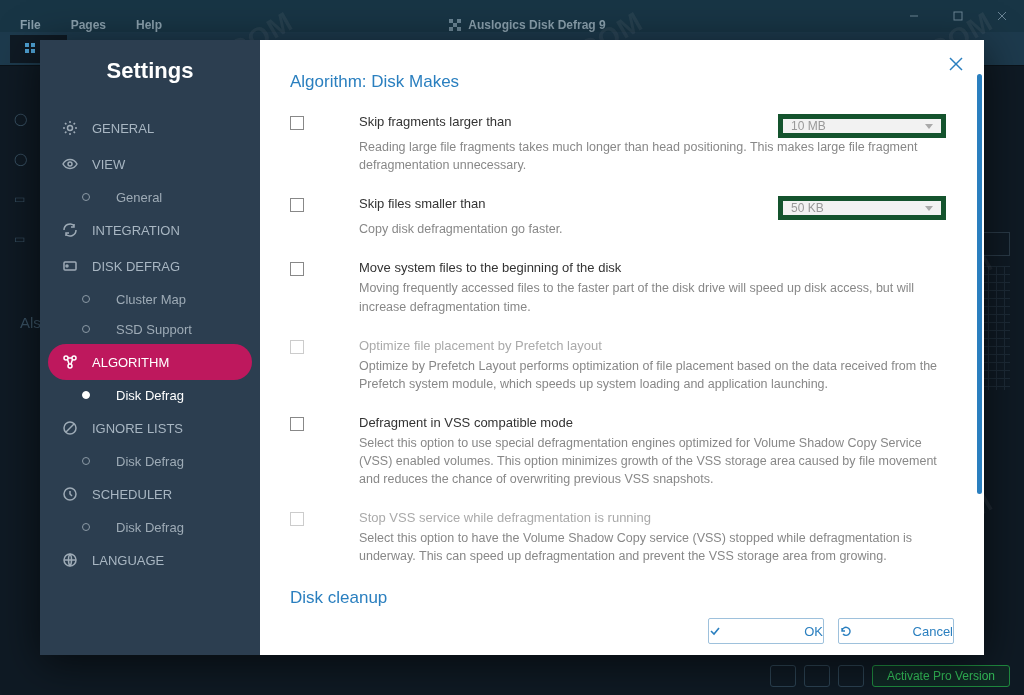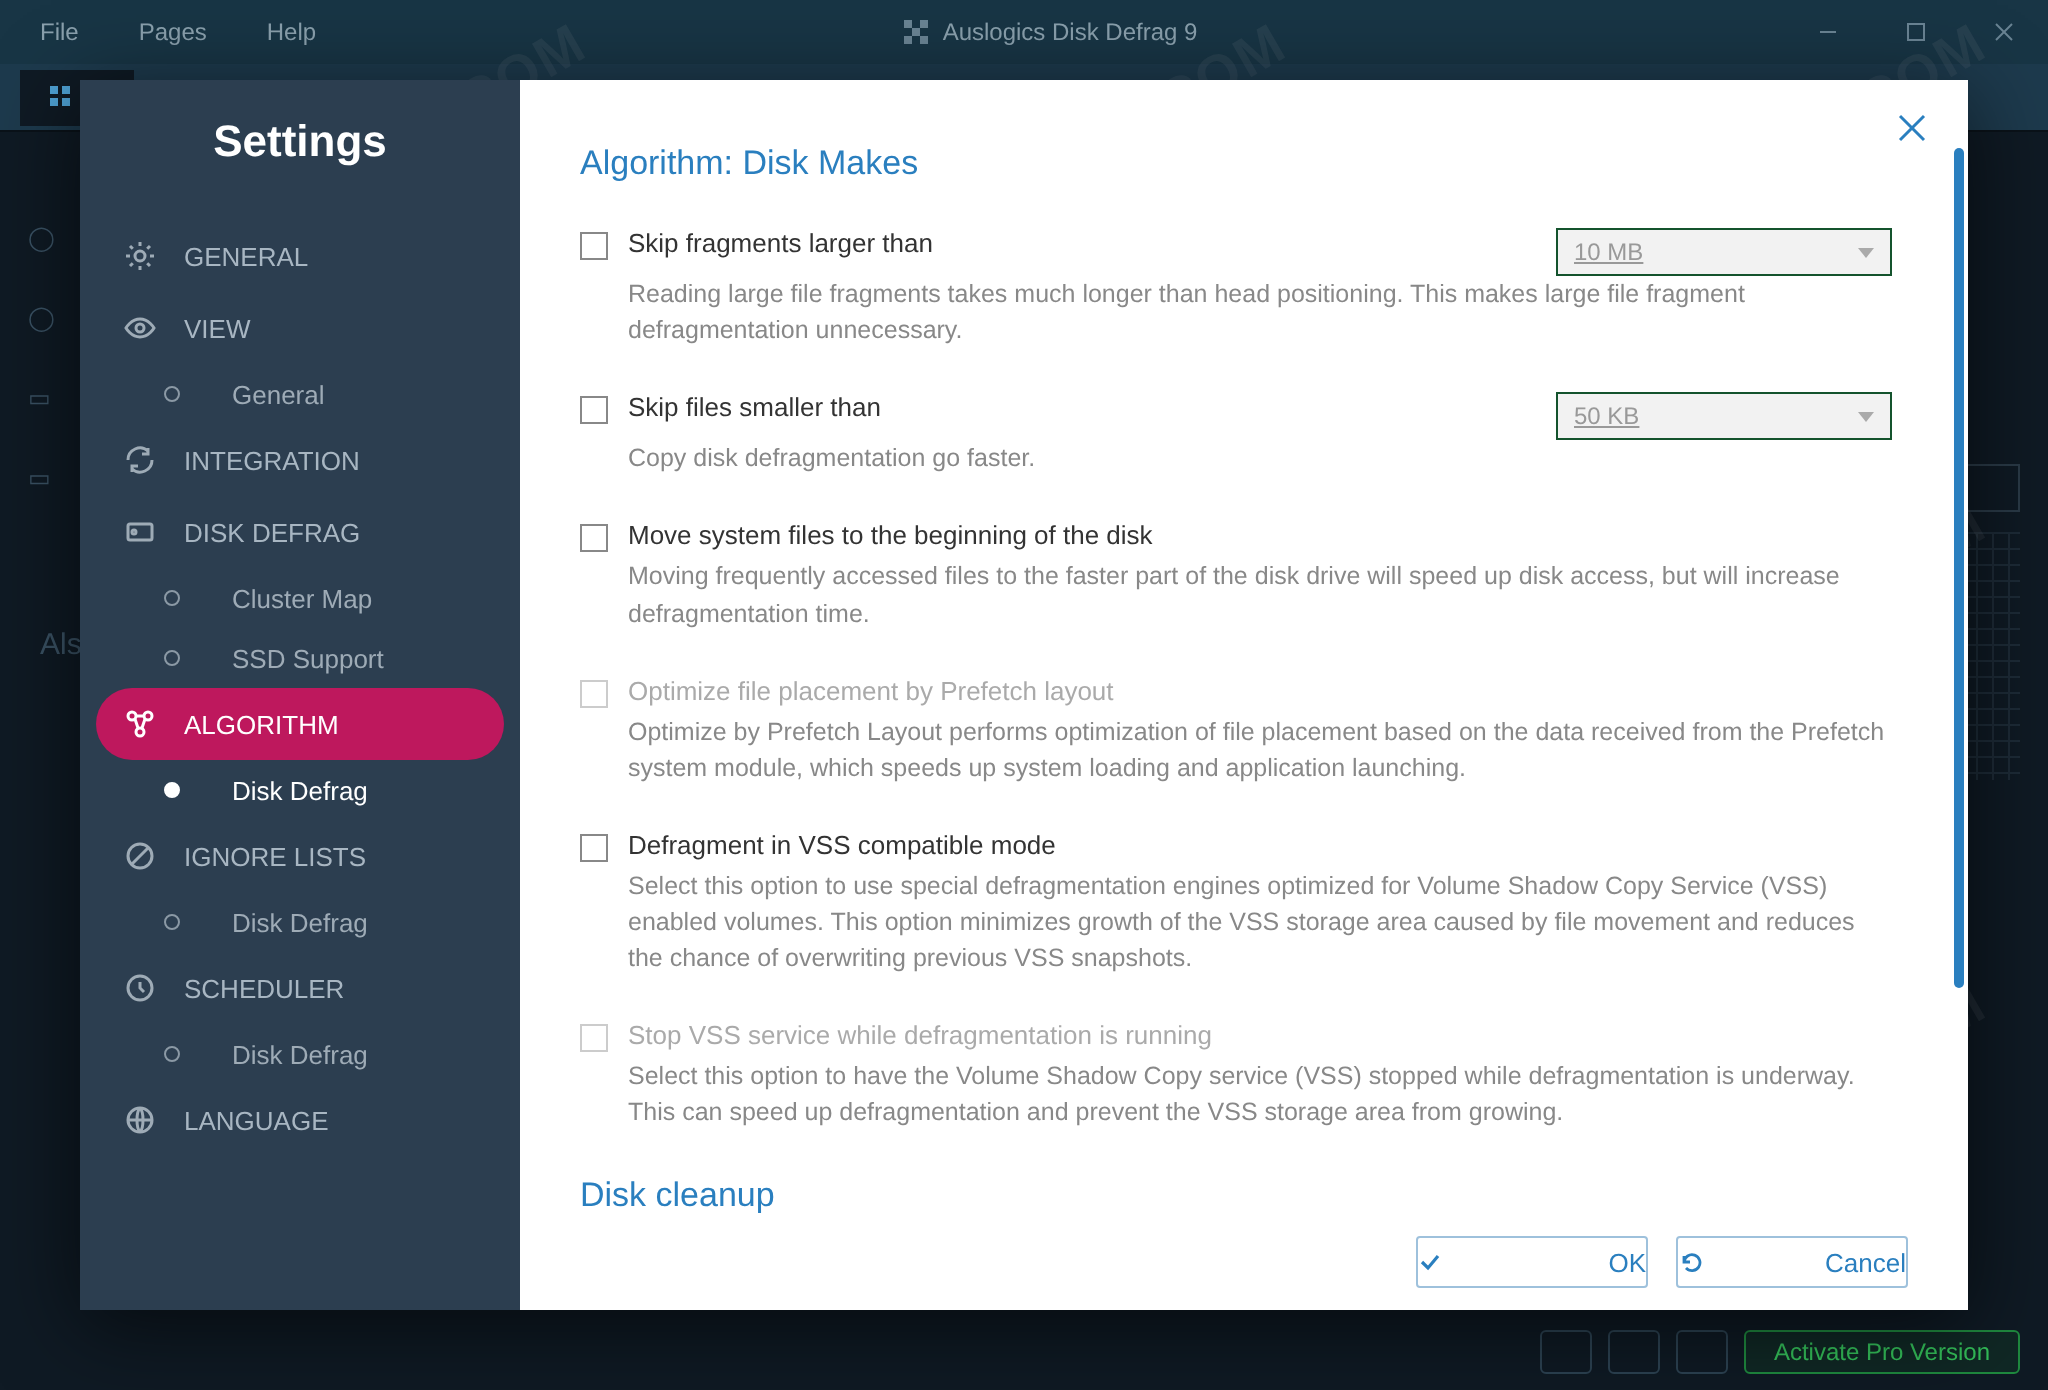--- a/index.html
+++ b/index.html
@@ -1,19 +1,19 @@
 <!DOCTYPE html>
 <html><head>
 <meta charset="utf-8">
 <style>
 * { margin: 0; padding: 0; box-sizing: border-box; font-family: "Segoe UI", Arial, sans-serif; }
 body { width: 1024px; height: 695px; overflow: hidden; background: #1a2332; position: relative; }
 
 
-.titlebar { height: 32px; background: #183545; display: flex; align-items: center; color: #8aa0ad; font-size: 12px; }
+.titlebar { height: 32px; background: #183545; display: flex; align-items: flex-end; color: #8aa0ad; font-size: 12px; font-weight: bold; }
 .titlebar .menu { display: flex; padding-left: 20px; gap: 30px; }
 .titlebar .menu span { cursor: pointer; }
 .titlebar .app-title { flex: 1; text-align: center; color: #8aa0ad; display: flex; align-items: center; justify-content: center; gap: 6px; }
 .titlebar .win-controls { display: flex; }
 .titlebar .win-controls div { width: 44px; height: 32px; display: flex; align-items: center; justify-content: center; cursor: pointer; }
 .titlebar .win-controls svg { stroke: #6a8494; fill: none; }
 
 
 .bg-area { position: absolute; top: 32px; left: 0; right: 0; bottom: 0; background: #0f1a24; }
 .bg-tabs { height: 34px; background: #1d3a4d; border-bottom: 1px solid #0a1219; display: flex; align-items: center; padding-left: 10px; }
@@ -43,29 +43,29 @@
 .sb-item.sub.active-sub::before { border-color:#fff; background:#fff; }
 .sb-icon { width:16px; height:16px; display:inline-flex; align-items:center; justify-content:center; }
 .sb-icon svg { stroke:#9eabb6; fill:none; stroke-width:1.5; }
 .sb-item.active .sb-icon svg { stroke:#fff; }
 
 
 .panel { flex: 1; background: #fff; position: relative; display: flex; flex-direction: column; }
 .panel-close { position: absolute; top: 16px; right: 20px; cursor: pointer; color:#2a7fbf; font-size:18px; }
 .panel-body { flex:1; overflow-y: auto; padding: 32px 38px 10px 30px; }
 .panel-body h2 { color: #2a7fbf; font-size: 17px; font-weight: 400; margin-bottom: 22px; }
-.opt { margin-bottom: 22px; display:flex; }
+.opt { margin-bottom: 22px; display:flex;gap:45px; }
 .opt .chk { width:14px; height:14px; border:1px solid #888; margin-top:2px; margin-right:10px; flex-shrink:0; }
 .opt.disabled .chk { border-color:#ccc; }
 .opt .opt-body { flex:1; }
 .opt .opt-title { font-size: 13px; color:#333; margin-bottom:4px; }
 .opt.disabled .opt-title { color:#aaa; }
 .opt .opt-desc { font-size: 12.5px; color:#888; line-height:1.45; }
 .opt .opt-row { display:flex; align-items:flex-start; }
-.opt .dd { width: 168px; height: 24px; border:1px solid #14532d; background:#f2f2f2; color:#999; font-size:12px; padding:3px 8px; display:flex; align-items:center; justify-content:space-between; margin-left:auto;text-decoration:underline; }
+.opt .dd { width: 168px; height: 24px; border:5px solid #14532d; background:#f2f2f2; color:#999; font-size:12px; padding:3px 8px; display:flex; align-items:center; justify-content:space-between; margin-left:auto; }
 .opt .dd::after { content:""; border-left:4px solid transparent; border-right:4px solid transparent; border-top:5px solid #aaa; }
 .section-title2 { color:#2a7fbf; font-size:17px; font-weight:400; margin-top:10px; }
 .scroll-thumb { position:absolute; right:2px; top:34px; width:5px; height:420px; background:#2a7fbf; border-radius:3px; }
 
 
 .panel-footer { height: 48px; border-top: 0; display:flex; align-items:center; justify-content:flex-end; gap:14px; padding-right:30px; background:#fff; }
 .btn { width: 116px; height: 26px; border:1px solid #9ec1dc; background:#fff; color:#2a7fbf; font-size:13px; display:flex; align-items:center; justify-content:space-between; gap:8px; cursor:pointer; border-radius:2px; }
 .btn svg { stroke:#2a7fbf; fill:none; }
 
 

